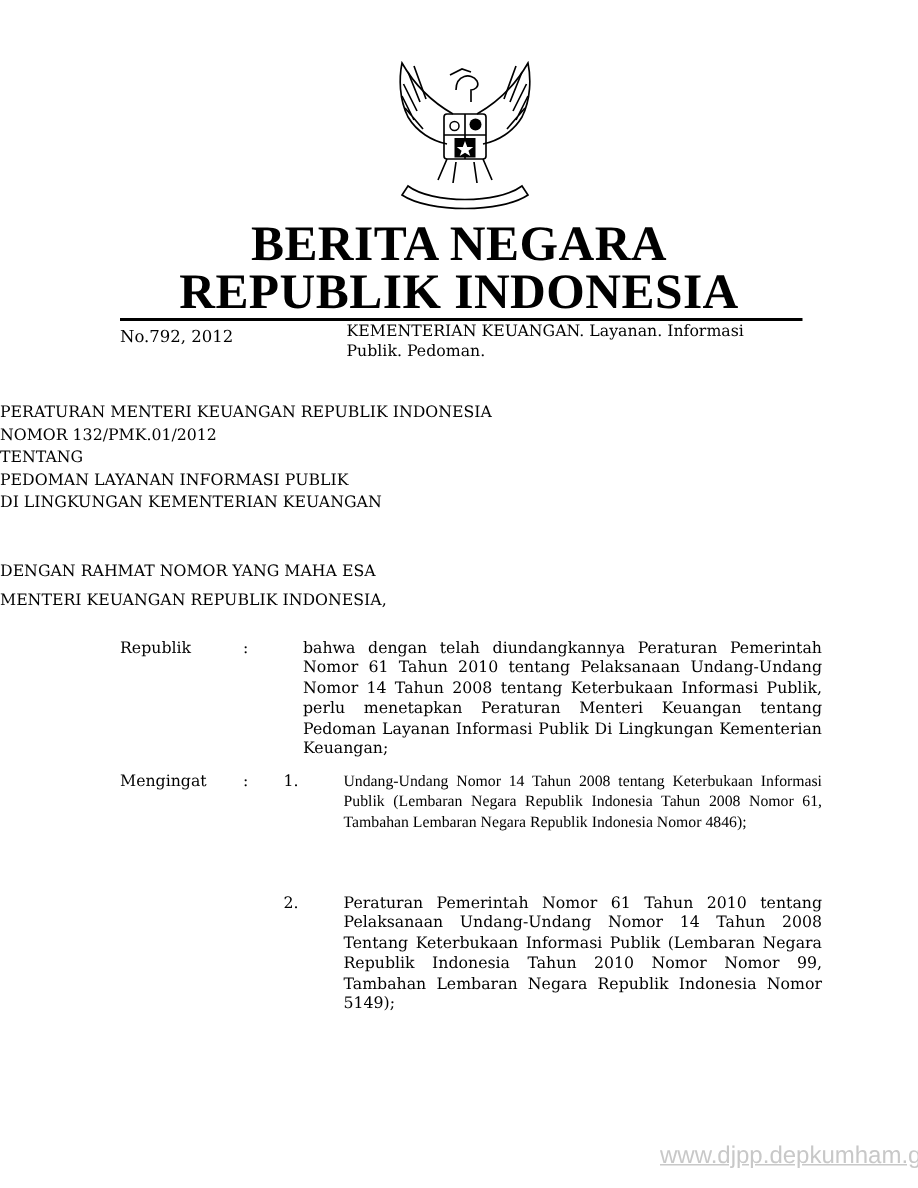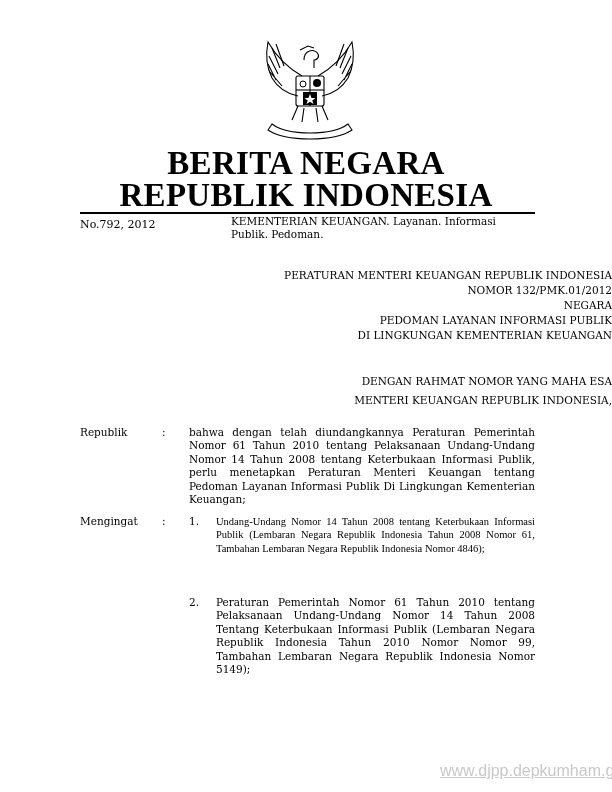--- a/index.html
+++ b/index.html
@@ -4,27 +4,27 @@
 <style>
   html, body { margin: 0; padding: 0; background: #ffffff; }
   body { width: 612px; height: 792px; position: relative; overflow: hidden; color: #000; font-family: "DejaVu Serif", "Liberation Serif", serif; }
   .emblem { position: absolute; left: 258px; top: 38px; width: 104px; height: 106px; }
   .title { position: absolute; left: 0; width: 612px; text-align: center; font-family: "Liberation Serif", serif; font-weight: bold; font-size: 33px; line-height: 34px; letter-spacing: 0.3px; }
   .title.t1 { top: 146px; }
   .title.t2 { top: 178px; }
   .rule { position: absolute; left: 80px; top: 212px; width: 455px; height: 2px; background: #000; }
   .meta-no { position: absolute; left: 80px; top: 218px; font-size: 11px; line-height: 13px; }
   .meta-topic { position: absolute; left: 231px; top: 215px; width: 304px; font-size: 10.5px; line-height: 13px; }
-  .center-block { position: absolute; left: 0; width: 612px; text-align: right; font-size: 10.5px; line-height: 15px; }
+  .center-block { position: absolute; left: 0; width: 612px; text-align: left; font-size: 10.5px; line-height: 15px; }
   .cb1 { top: 268px; }
   .cb2 { top: 372px; line-height: 19px; }
   .row { position: absolute; font-size: 10.5px; line-height: 13.4px; }
   .label { position: absolute; left: 80px; }
   .colon { position: absolute; left: 162px; }
-  .para { position: absolute; text-align: justify; text-align-last: left; }
+  .para { position: absolute; text-align: justify; text-align-last: left; margin-left: 13px; }
   .num { position: absolute; }
   .watermark { position: absolute; left: 440px; top: 762px; font-family: "Liberation Sans", sans-serif; font-size: 16px; color: #c8c8c8; text-decoration: underline; }
 </style>
 </head>
 <body>
 
 <svg class="emblem" viewBox="0 0 104 106">
   <g fill="none" stroke="#000" stroke-width="1.1">
 
     <path d="M44 38 C30 30 18 18 10 4 C8 14 8 28 14 40 C20 50 30 56 40 58"></path>
@@ -52,21 +52,21 @@
 
 <div class="title t1">BERITA NEGARA</div>
 <div class="title t2">REPUBLIK INDONESIA</div>
 <div class="rule"></div>
 <div class="meta-no">No.792, 2012</div>
 <div class="meta-topic">KEMENTERIAN KEUANGAN. Layanan. Informasi Publik. Pedoman.</div>
 
 <div class="center-block cb1">
   <div>PERATURAN MENTERI KEUANGAN REPUBLIK INDONESIA</div>
   <div>NOMOR 132/PMK.01/2012</div>
-  <div>NEGARA</div>
+  <div>TENTANG</div>
   <div>PEDOMAN LAYANAN INFORMASI PUBLIK</div>
   <div>DI LINGKUNGAN KEMENTERIAN KEUANGAN</div>
 </div>
 <div class="center-block cb2">
   <div>DENGAN RAHMAT NOMOR YANG MAHA ESA</div>
   <div>MENTERI KEUANGAN REPUBLIK INDONESIA,</div>
 </div>
 
 <div class="row" style="top:426px; left:0; width:612px;">
   <span class="label">Republik</span>

